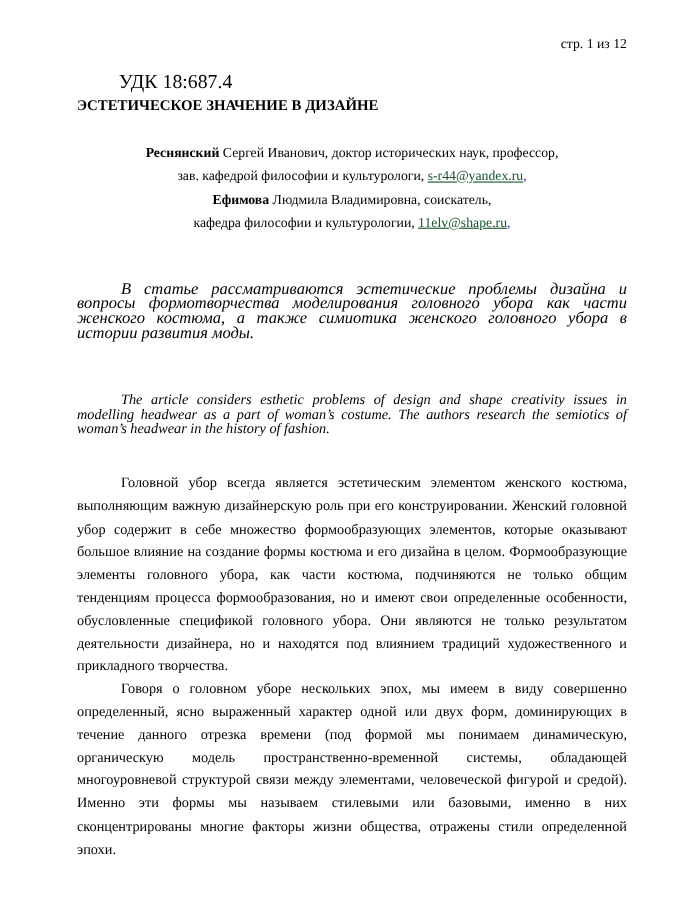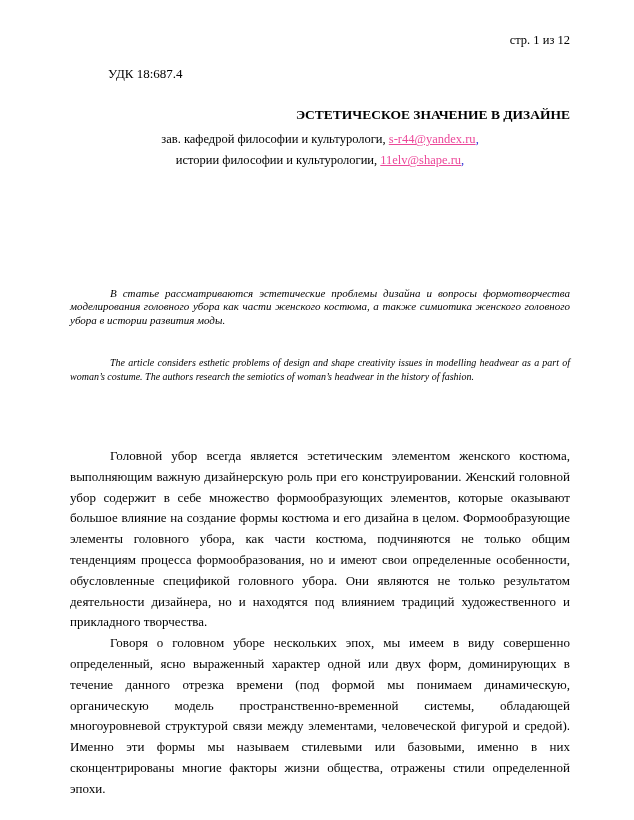--- a/index.html
+++ b/index.html
@@ -12,75 +12,77 @@
     -webkit-font-smoothing: antialiased;
   }
   .page { position: absolute; inset: 0; width: 634px; height: 820px; background: #fff; overflow: hidden; }
 
   .page-indicator {
     position: absolute; top: 33px; right: 64px;
     font-size: 12.5px; line-height: 14px;
   }
   .udk {
     position: absolute; top: 67px; left: 108px;
-    font-size: 13px; line-height: 14px;
+    font-size: 18px; line-height: 14px;
   }
   .title-block {
-    position: absolute; top: 104px; left: 70px; width: 500px;
-    text-align: right;
+    position: absolute; top: 85px; left: 70px; width: 500px;
+    text-align: left;
   }
   .title-line {
     margin: 0; font-size: 13.5px; font-weight: bold; line-height: 22.5px;
   }
   .authors-block {
     position: absolute; top: 129px; left: 70px; width: 500px;
     text-align: center; font-size: 12.5px; line-height: 20.9px;
   }
   .authors-block p { margin: 0; }
   .surname { font-weight: bold; }
   .email-link {
-    color: #ec4899; text-decoration: underline; cursor: pointer; text-align: right;
+    color: #14532d; text-decoration: underline; cursor: pointer; text-align: right;
   }
   .link-comma { color: #2a2ad4; }
 
   .abstract-ru {
-    position: absolute; top: 287px; left: 70px; width: 500px;
-    font-style: italic; font-size: 11px; line-height: 13.4px;
+    position: absolute; top: 257px; left: 70px; width: 500px;
+    font-style: italic; font-size: 15px; line-height: 13.4px;
     text-align: justify;
   }
   .abstract-en {
     position: absolute; top: 356px; left: 70px; width: 500px;
-    font-style: italic; font-size: 10px; line-height: 13.6px;
+    font-style: italic; font-size: 13px; line-height: 13.6px;
     text-align: justify;
   }
   .abstract-ru p, .abstract-en p { margin: 0; text-indent: 40px; }
   .kw-label { font-weight: bold; }
 
   .body-block {
-    position: absolute; top: 446px; left: 70px; width: 500px;
+    position: absolute; top: 429px; left: 70px; width: 500px;
     font-size: 13px; line-height: 20.8px; text-align: justify;
   }
   .body-block p { margin: 0; text-indent: 40px; }
 </style>
 </head>
 <body>
 
 <div class="page">
 
   <div class="page-indicator">стр. 1 из 12</div>
 
   <div class="udk">УДК 18:687.4</div>
 
   <div class="title-block">
     <p class="title-line">ЭСТЕТИЧЕСКОЕ ЗНАЧЕНИЕ В ДИЗАЙНЕ</p>
   </div>
 
   <div class="authors-block">
+    <p><span class="surname">Реснянский</span><span> Сергей Иванович, доктор исторических наук, профессор,</span></p>
     <p><span>зав. кафедрой философии и культурологи, </span><a class="email-link">s-r44@yandex.ru</a><span class="link-comma">,</span></p>
-    <p><span>истории философии и культурологии, </span><a class="email-link">11elv@shape.ru</a><span class="link-comma">,</span></p>
+    <p><span class="surname">Ефимова</span><span> Людмила Владимировна, соискатель,</span></p>
+    <p><span>кафедра философии и культурологии, </span><a class="email-link">11elv@shape.ru</a><span class="link-comma">,</span></p>
   </div>
 
   <div class="abstract-ru">
     <p>В статье рассматриваются эстетические проблемы дизайна и вопросы формотворчества моделирования головного убора как части женского костюма, а также симиотика женского головного убора в истории развития моды.</p>
   </div>
 
   <div class="abstract-en">
     <p>The article considers esthetic problems of design and shape creativity issues in modelling headwear as a part of woman’s costume. The authors research the semiotics of woman’s headwear in the history of fashion.</p>
   </div>
 

